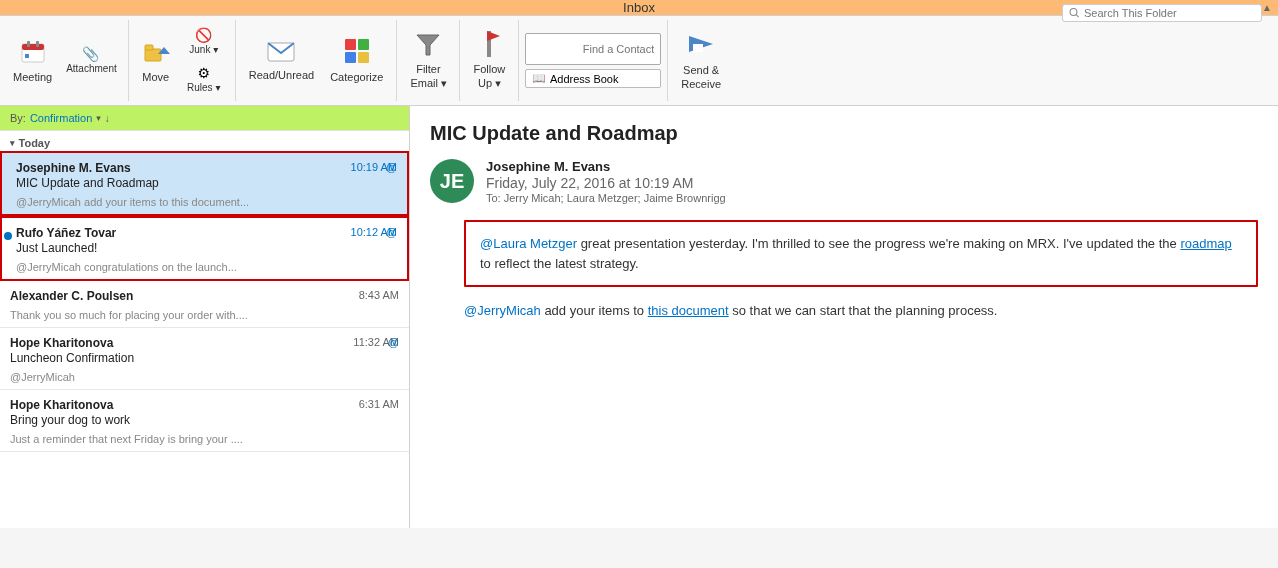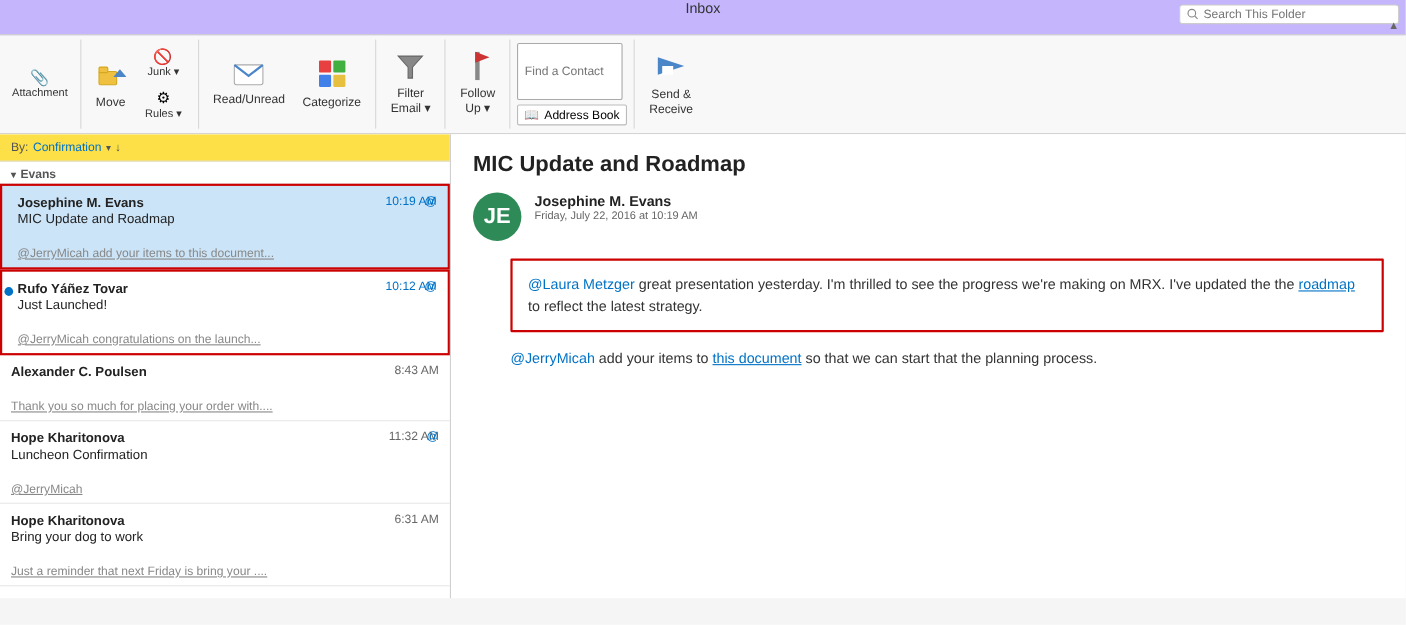--- a/index.html
+++ b/index.html
@@ -1,33 +1,34 @@
 <!DOCTYPE html>
 <html><head>
   <meta charset="utf-8">
   <style>
     * { box-sizing: border-box; margin: 0; padding: 0; }
     body { font-family: 'Segoe UI', Arial, sans-serif; font-size: 12px; background: #f5f5f5; overflow: hidden; }
 
     
     .title-bar {
-      background: #c4b5fd;
-      height: 32px;
-      display: flex;
+      background: #fdba74;
+      height: 16px;
+      display: flex;
+      align-items: center;
       justify-content: center;
       border-bottom: 1px solid #d0d0d0;
       position: relative;
     }
     .title-bar-text {
       font-size: 13px;
       color: #333;
     }
     .search-box-container {
       position: absolute;
-      right: 6px;
+      right: 16px;
       top: 4px;
       display: flex;
       align-items: center;
       background: white;
       border: 1px solid #ccc;
       border-radius: 3px;
       padding: 2px 6px;
       width: 200px;
     }
     .search-icon-svg {
@@ -112,24 +113,25 @@
     }
 
     .find-contact-box {
       display: flex;
       flex-direction: column;
       gap: 4px;
     }
     .find-contact-input {
       border: 1px solid #aaa;
       border-radius: 2px;
-      padding: 19px 6px;
-      font-size: 11px;
-      width: 96px;
+      padding: 9px 6px;
+      font-size: 11px;
+      width: 136px;
       outline: none;
+      text-align: right;
     }
     .address-book-btn {
       display: flex;
       align-items: center;
       gap: 4px;
       padding: 2px 6px;
       cursor: pointer;
       border: 1px solid #bbb;
       border-radius: 2px;
       background: white;
@@ -150,21 +152,21 @@
       flex-direction: column;
       background: #fff;
       overflow: hidden;
     }
 
     .sort-bar {
       display: flex;
       align-items: center;
       padding: 6px 10px;
       border-bottom: 1px solid #e0e0e0;
-      background: #fde047;
+      background: #bef264;
       font-size: 11px;
       color: #555;
     }
     .sort-bar-label { margin-right: 4px; }
     .sort-bar-value { color: #0072c6; cursor: pointer; }
     .sort-bar-arrow { margin-left: 4px; font-size: 9px; color: #555; }
     .sort-bar-dir { margin-left: 4px; font-size: 10px; color: #555; cursor: pointer; }
 
     .email-items {
       overflow-y: auto;
@@ -208,25 +210,24 @@
     }
     .email-time.gray { color: #666; margin-left: 35px; }
     .email-subject {
       font-size: 12px;
       color: #222;
       margin-top: 1px;
     }
     .email-preview {
       font-size: 11px;
       color: #888;
-      margin-top: 19px;
+      margin-top: 6px;
       white-space: nowrap;
       overflow: hidden;
       text-overflow: ellipsis;
-      text-decoration: underline;
     }
     .unread-dot {
       width: 8px;
       height: 8px;
       background: #0072c6;
       border-radius: 50%;
       position: absolute;
       left: 2px;
       top: 14px;
     }
@@ -276,21 +277,21 @@
       align-items: center;
       justify-content: center;
       color: #ffffff;
       font-size: 20px;
       font-weight: bold;
       flex-shrink: 0;
     }
 
     .email-meta-info { flex: 1; }
     .meta-sender { font-size: 13px; font-weight: 600; color: #222; }
-    .meta-date { font-size: 10px; color: #666; margin-top: 1px; }
+    .meta-date { font-size: 14px; color: #666; margin-top: 1px; }
     .meta-to { font-size: 11px; color: #666; margin-top: 1px; }
 
     .email-body {
       font-size: 13px;
       color: #333;
       line-height: 1.5;
       padding-left: 34px;
     }
 
     .email-body-block {
@@ -320,20 +321,32 @@
     </svg>
     <input class="search-input" type="text" placeholder="Search This Folder" style="">
   </div>
   <span style="position:absolute;right:6px;bottom:2px;font-size:10px;color:#666;">▲</span>
 </div>
 
 <div class="ribbon">
 
 
   <div class="ribbon-group">
+    <div class="ribbon-btn">
+      <div class="ribbon-btn-icon">
+        <svg width="28" height="28" viewBox="0 0 28 28">
+          <rect x="3" y="7" width="22" height="18" rx="2" fill="white" stroke="#ccc"></rect>
+          <rect x="3" y="7" width="22" height="6" rx="2" fill="#cc3333"></rect>
+          <rect x="8" y="4" width="3" height="6" rx="1" fill="#888"></rect>
+          <rect x="17" y="4" width="3" height="6" rx="1" fill="#888"></rect>
+          <rect x="6" y="17" width="4" height="4" fill="#4a86c8"></rect>
+        </svg>
+      </div>
+      <div class="ribbon-btn-label">Meeting</div>
+    </div>
     <div class="ribbon-btn-stack">
       <div class="ribbon-btn-small">
         <div class="ribbon-btn-icon">📎</div>
         <div class="ribbon-btn-label">Attachment</div>
       </div>
     </div>
   </div>
 
   <div class="ribbon-group">
     <div class="ribbon-btn">
@@ -434,21 +447,21 @@
     <div class="sort-bar">
       <span class="sort-bar-label">By:</span>
       <span class="sort-bar-value">Confirmation</span>
       <span class="sort-bar-arrow">▾</span>
       <span class="sort-bar-dir">↓</span>
     </div>
 
     <div class="email-items">
       <div class="email-group-header">
         <span class="group-chevron">▾</span>
-        <span>Evans</span>
+        <span>Today</span>
       </div>
 
       <div class="email-item selected red-outline" style="padding-left:14px;">
         <span class="at-sign">@</span>
         <div class="email-item-header">
           <span class="email-sender">Josephine M. Evans</span>
           <span class="email-time">10:19 AM</span>
         </div>
         <div class="email-subject">MIC Update and Roadmap</div>
         <div class="email-preview">@JerryMicah add your items to this document...</div>
@@ -496,20 +509,21 @@
   </div>
 
   <div class="reading-pane">
     <div class="email-title">MIC Update and Roadmap</div>
 
     <div class="email-meta">
       <div class="avatar" style="background: rgb(46, 139, 87);">JE</div>
       <div class="email-meta-info">
         <div class="meta-sender">Josephine M. Evans</div>
         <div class="meta-date">Friday, July 22, 2016 at 10:19 AM</div>
+        <div class="meta-to">To: Jerry Micah; Laura Metzger; Jaime Brownrigg</div>
       </div>
     </div>
 
     <div class="email-body">
       <div class="email-body-block">
         <span class="mention">@Laura Metzger</span><span> great presentation yesterday. I'm thrilled to see the progress we're making on MRX.  I've updated the the </span><span class="email-link">roadmap</span><span> to reflect the latest strategy.</span>
       </div>
 
       <div>
         <span class="mention">@JerryMicah</span><span> add your items to </span><span class="email-link">this document</span><span> so that we can start that the planning process.</span>

